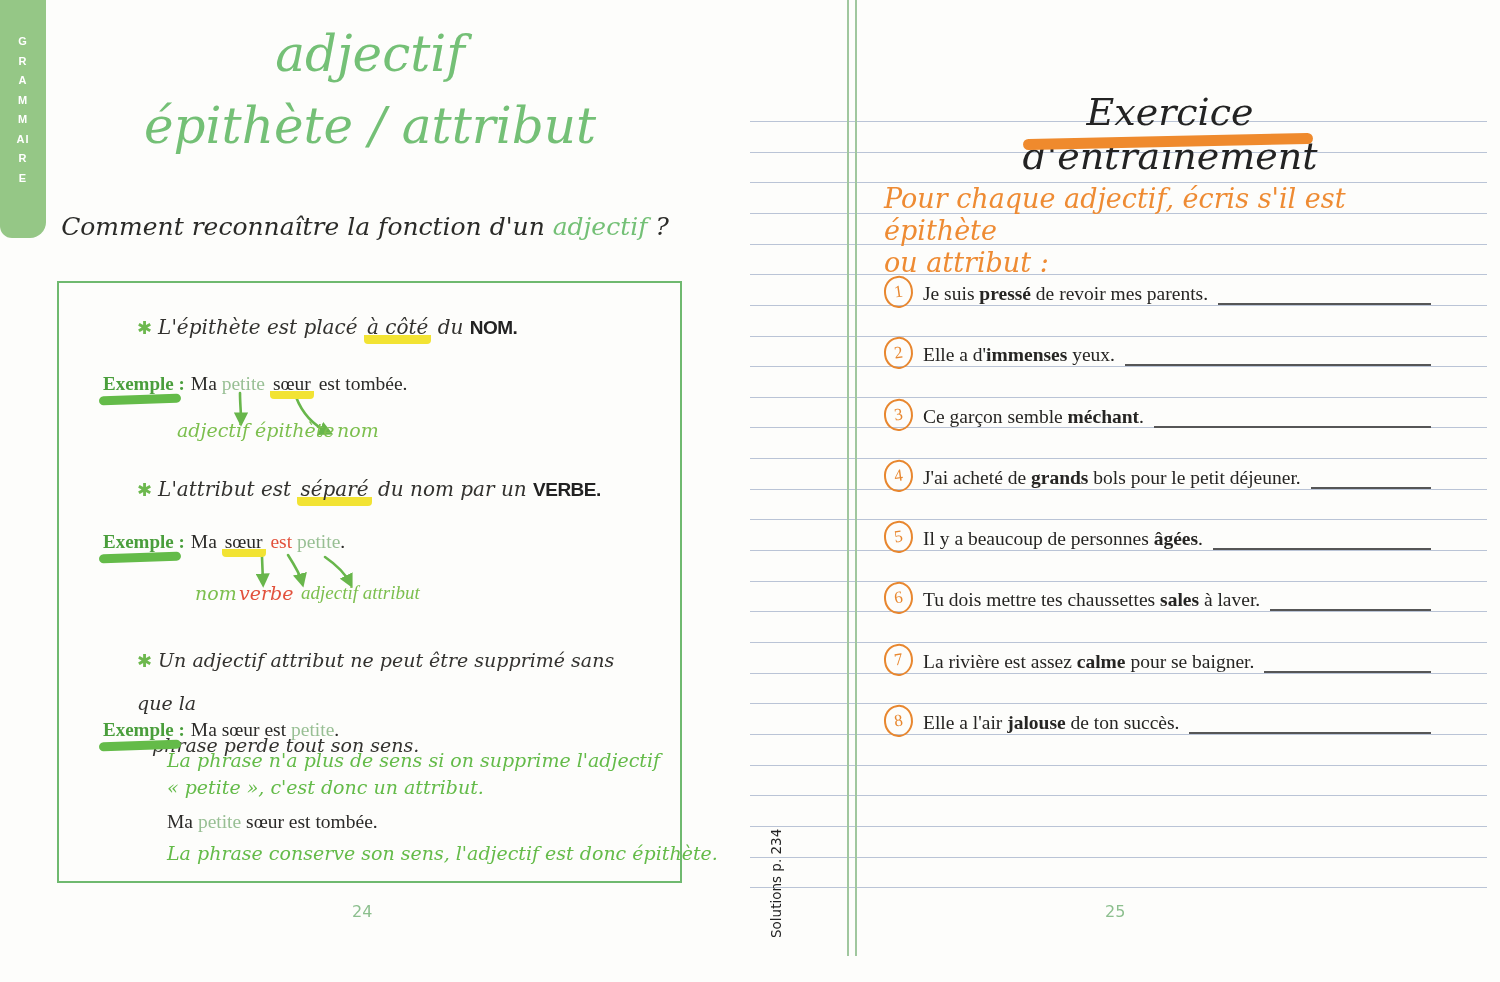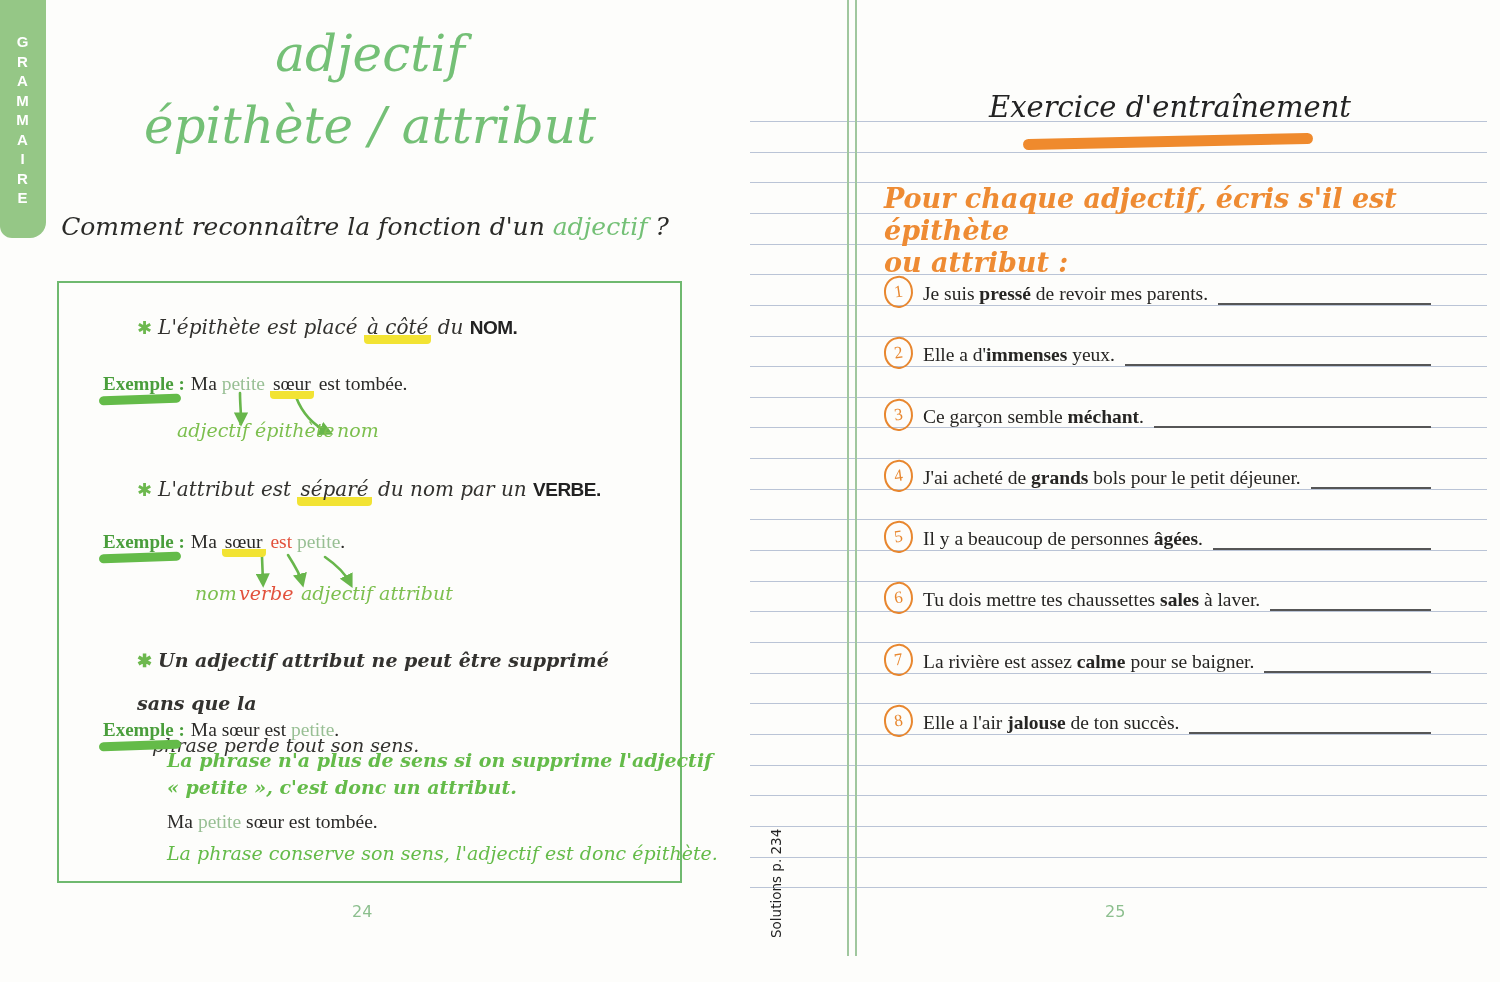--- a/index.html
+++ b/index.html
@@ -3,21 +3,21 @@
 <meta charset="utf-8">
 <title>adjectif épithète / attribut</title>
 <style>
   html,body{margin:0;padding:0;background:#e9e9e9;}
   .canvas{position:relative;width:1500px;height:982px;background:#fdfdfb;overflow:hidden;
           font-family:"Liberation Serif",serif;}
   
   .tab{position:absolute;left:0;top:0;width:46px;height:238px;background:#95c786;
        border-radius:0 0 16px 12px;}
   .tab-text{color:#ffffff;font-family:"Liberation Sans",sans-serif;font-weight:bold;
-            font-size:15px;line-height:19.5px;text-align:center;word-break:break-all;
+            font-size:11px;line-height:19.5px;text-align:center;word-break:break-all;
             width:16px;margin:32px auto 0 auto;letter-spacing:1px;}
   
   .lp-title{position:absolute;left:20px;top:18px;width:700px;text-align:center;
             color:#74c076;font-family:"DejaVu Serif",serif;font-style:italic;
             font-size:50px;line-height:72px;}
   .lp-subtitle{position:absolute;left:10px;top:212px;width:710px;text-align:center;
                font-family:"DejaVu Serif",serif;font-style:italic;font-size:25px;
                color:#2b2b28;}
   .green-word{color:#74c076;}
   .rulebox{position:absolute;left:57px;top:281px;width:621px;height:598px;
@@ -33,32 +33,32 @@
   .sentence{font-family:"Liberation Serif",serif;font-size:19.5px;color:#2b2a28;}
   .exlabel{position:relative;font-weight:bold;font-size:19px;color:#4a9e3c;margin-right:6px;}
   .exlabel .brush{position:absolute;left:-4px;top:22px;width:82px;height:9px;
                   background:#64bb49;border-radius:5px;transform:rotate(-2deg);}
   .lgreen{color:#98bf94;}
   .red{color:#e2513c;}
   .dlabel{font-family:"DejaVu Serif",serif;font-style:italic;font-size:19px;color:#7cbf4e;}
   .dlabel.red{color:#e2513c;}
   .note{font-family:"DejaVu Serif",serif;font-style:italic;font-size:19px;line-height:27px;
         color:#64bb49;}
-  .block-line{display:block;font-weight:bold;}
+  .block-line{display:block;}
   .b3-l2{display:block;margin-left:15px;}
   .box-arrows{position:absolute;left:0;top:0;width:619px;height:594px;pointer-events:none;}
   .pagenum{position:absolute;font-family:"DejaVu Sans",sans-serif;font-size:16px;
            color:#8cbf8e;}
   
   .spine{position:absolute;left:847px;top:0;width:6px;height:956px;
          border-left:2px solid #a0c79e;border-right:2px solid #a0c79e;}
   .ruled{position:absolute;left:750px;top:121px;width:737px;height:770px;
          background:repeating-linear-gradient(to bottom,#bac4d6 0 1px,transparent 1px 30.65px);}
   .rp-header{position:absolute;left:950px;top:90px;width:440px;text-align:center;
-             font-family:"DejaVu Serif",serif;font-style:italic;font-size:29px;color:#232323;}
+             font-family:"DejaVu Serif",serif;font-style:italic;font-size:38px;color:#232323;}
   .swoosh{position:absolute;left:1023px;top:136px;width:290px;height:11px;background:#ef8a2d;
           border-radius:7px;transform:rotate(-1.2deg);}
   .rp-instr{position:absolute;left:884px;top:183px;width:570px;
             font-family:"DejaVu Serif",serif;font-style:italic;font-size:27px;line-height:32px;
             color:#ee8b33;}
   .exrow{position:absolute;left:884px;width:549px;height:32px;display:flex;
          align-items:flex-end;}
   .num{flex:none;width:25px;height:28px;border:2px solid #e8872f;border-radius:50% 46% 52% 48%;
        color:#e8872f;font-family:"Liberation Serif",serif;font-size:17px;
        display:flex;align-items:center;justify-content:center;transform:rotate(-8deg);
@@ -110,21 +110,21 @@
 
     <div class="blk dlabel" style="left:118px;top:136px;">adjectif épithète</div>
     <div class="blk dlabel" style="left:278px;top:136px;">nom</div>
 
     <div class="blk cursive" style="left:78px;top:194px;"><span class="ast">✱</span><span>L'attribut est </span><span class="hl">séparé</span><span> du nom par un </span><span class="caps">VERBE.</span></div>
 
     <div class="blk sentence" style="left:44px;top:248px;"><span class="exlabel"><span>Exemple :</span><span class="brush"></span></span><span>Ma </span><span class="hl">sœur</span><span> </span><span class="red">est</span><span> </span><span class="lgreen">petite</span><span>.</span></div>
 
     <div class="blk dlabel" style="left:136px;top:299px;">nom</div>
     <div class="blk dlabel red" style="left:180px;top:299px;">verbe</div>
-    <div class="blk dlabel" style="left:242px;top:299px;">adjectif attribut</div>
+    <div class="blk dlabel" style="left:242px;top:299px;font-family:Liberation Serif, serif;">adjectif attribut</div>
 
     <div class="blk cursive-sm" style="left:78px;top:356px;white-space:normal;width:500px;line-height:42px;">
         <span class="block-line"><span class="ast">✱</span><span>Un adjectif attribut ne peut être supprimé sans que la</span></span>
         <span class="b3-l2">phrase perde tout son sens.</span>
       </div>
 
     <div class="blk sentence" style="left:44px;top:436px;"><span class="exlabel"><span>Exemple :</span><span class="brush"></span></span><span>Ma sœur est </span><span class="lgreen">petite</span><span>.</span></div>
 
     <div class="blk note" style="left:108px;top:464px;">
         <span class="block-line">La phrase n'a plus de sens si on supprime l'adjectif</span>

